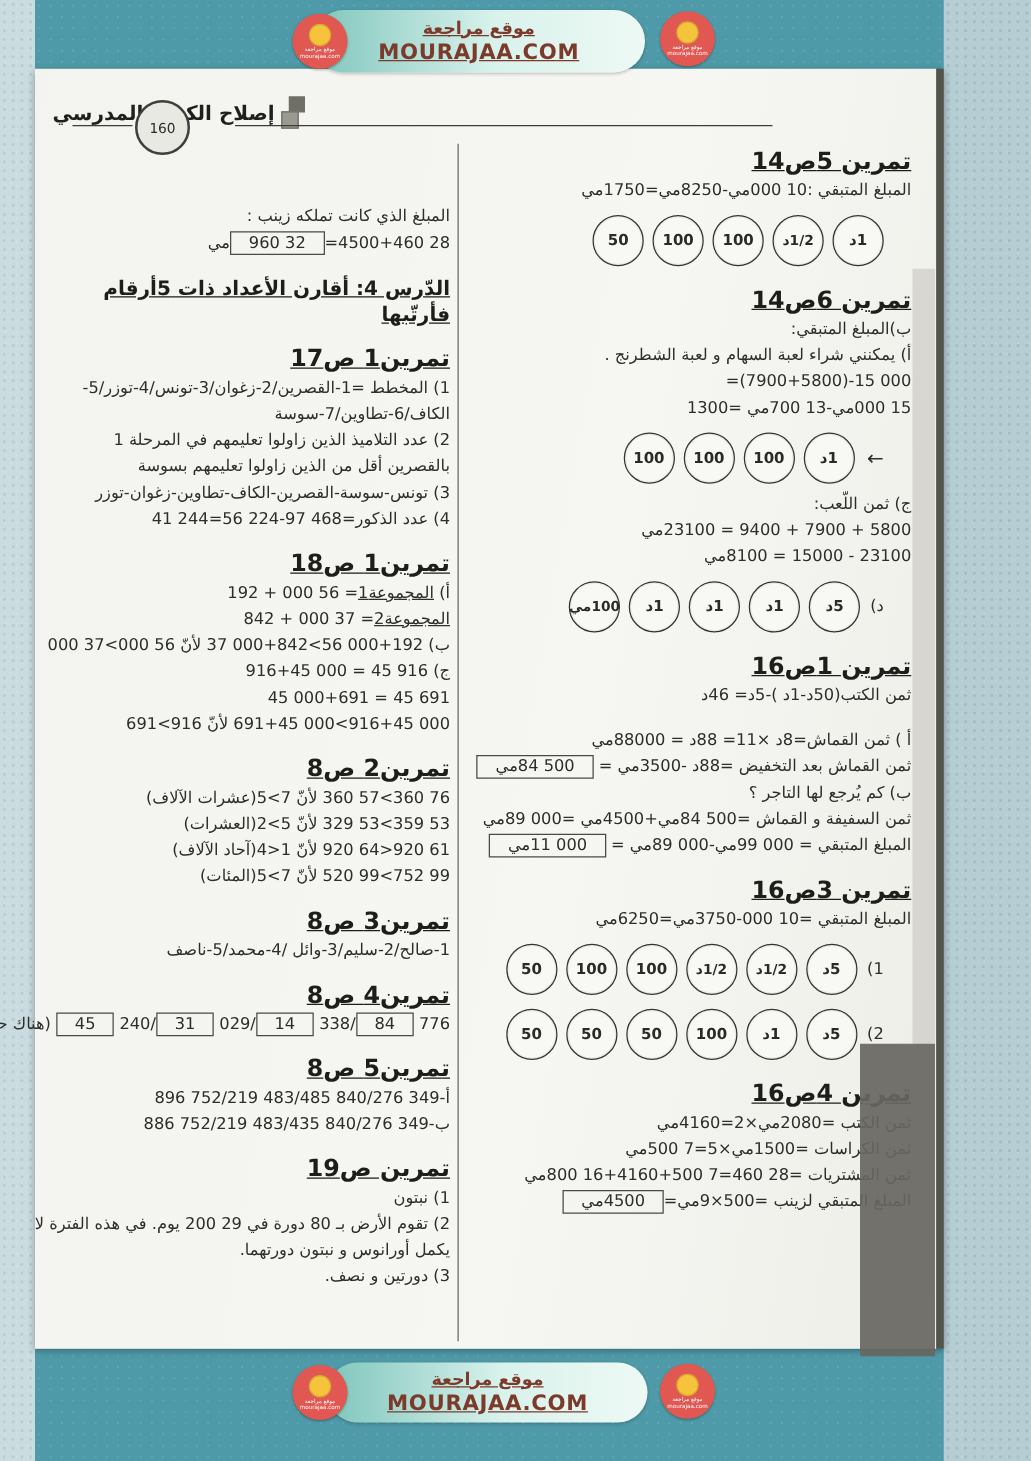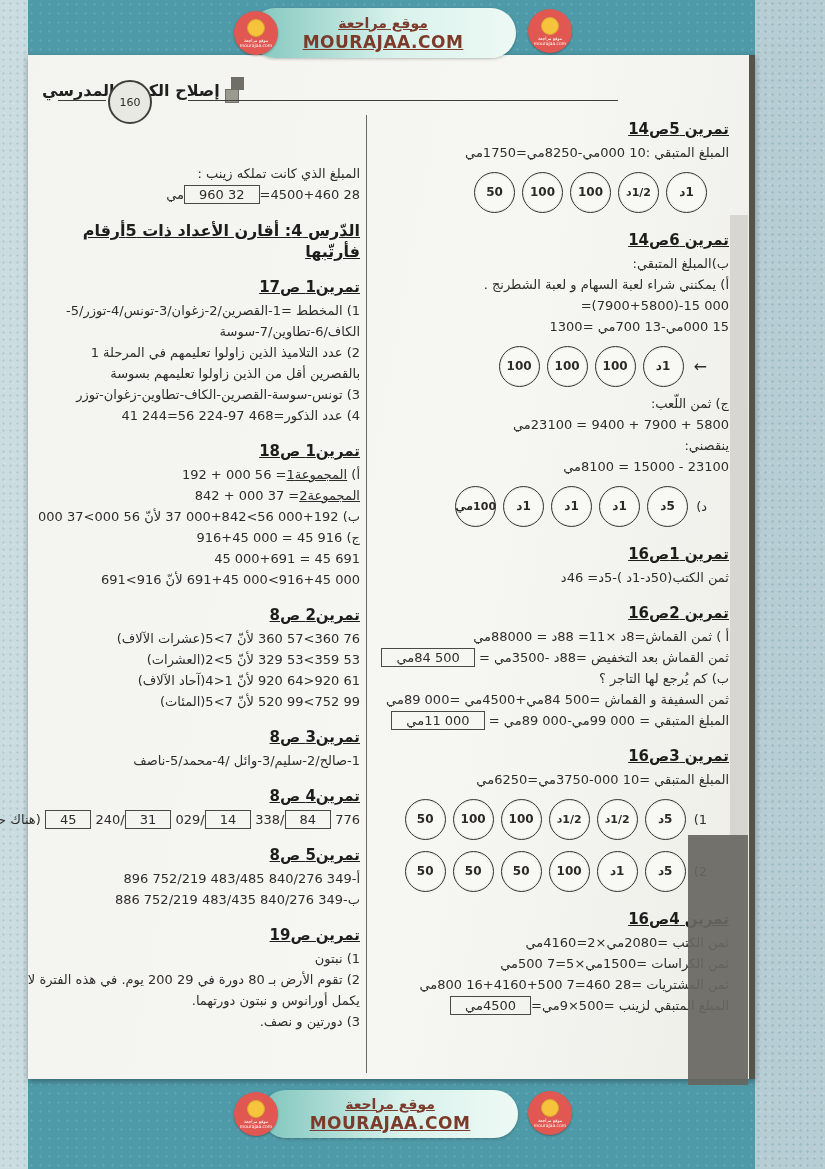--- a/index.html
+++ b/index.html
@@ -39,21 +39,21 @@
   .pnum{position:absolute;top:25px;left:80px;width:40px;height:40px;border:2px solid #3f3f3b;border-radius:50%;
     background:#e9e9e4;display:flex;align-items:center;justify-content:center;font-size:11px;color:#2b2b28;}
 
   .divider{position:absolute;left:338px;top:60px;height:958px;border-left:1.3px solid #6b6b64;}
 
   .col{position:absolute;line-height:21px;}
   .col-right{right:20px;top:64px;width:318px;}
   .col-left{left:10px;top:80px;width:322px;margin-top:28px;}
 
   .sec{margin-bottom:15px;}
-  .sec-title{font-weight:bold;text-decoration:underline;color:#1d1d1b;margin-bottom:2px;font-size:15px;}
+  .sec-title{font-weight:bold;text-decoration:underline;color:#1d1d1b;margin-bottom:2px;font-size:19px;}
   .lesson .sec-title{font-size:16px;margin:10px 0 12px;}
   .ln{white-space:nowrap;}
   .bx{border:1.1px solid #4a4a45;padding:0 14px;display:inline-block;line-height:17px;}
   .ul{text-decoration:underline;}
   .ltr{direction:ltr;unicode-bidi:isolate;}
   .chain{direction:ltr;unicode-bidi:isolate;display:inline-block;}
 
   .coin-row{display:flex;direction:rtl;align-items:center;margin:6px 22px 4px 0;min-height:46px;}
   .coin{width:39px;height:39px;border:1.6px solid #35342f;border-radius:50%;background:#f8f8f4;
     display:flex;align-items:center;justify-content:center;font-weight:bold;font-size:12px;color:#2b2a27;
@@ -129,37 +129,35 @@
         <div class="ln">15 000مي-13 700مي =1300</div>
         <div class="coin-row">
           <span class="arrow">←</span>
           <span class="coin">1د</span>
           <span class="coin">100</span>
           <span class="coin">100</span>
           <span class="coin">100</span>
         </div>
         <div class="ln">ج) ثمن اللّعب:</div>
         <div class="ln">5800 + 7900 + 9400 = 23100مي</div>
-        <div class="ln">ينقصني:</div>
         <div class="ln">23100 - 15000 = 8100مي</div>
         <div class="coin-row">
           <span class="row-label">د)</span>
           <span class="coin">5د</span>
           <span class="coin">1د</span>
           <span class="coin">1د</span>
           <span class="coin">1د</span>
           <span class="coin small-label">100مي</span>
         </div>
       </div>
       <div class="sec">
         <div class="sec-title">تمرين 1ص16</div>
         <div class="ln">ثمن الكتب(50د-1د )-5د= 46د</div>
       </div>
       <div class="sec">
-        <div class="sec-title">تمرين 2ص16</div>
         <div class="ln">أ ) ثمن القماش=8د ×11‏= 88د = 88000مي</div>
         <div class="ln"><span>ثمن القماش بعد التخفيض =88د -3500مي = </span><span class="bx">84&nbsp;500مي</span></div>
         <div class="ln">ب) كم يُرجع لها التاجر ؟</div>
         <div class="ln">ثمن السفيفة و القماش =84&nbsp;500مي+4500مي =89&nbsp;000مي</div>
         <div class="ln"><span>المبلغ المتبقي = 99&nbsp;000مي-89&nbsp;000مي = </span><span class="bx">11&nbsp;000مي</span></div>
       </div>
       <div class="sec">
         <div class="sec-title">تمرين 3ص16</div>
         <div class="ln">المبلغ المتبقي =10 000‏-‏3750مي=6250مي</div>
         <div class="coin-row">

